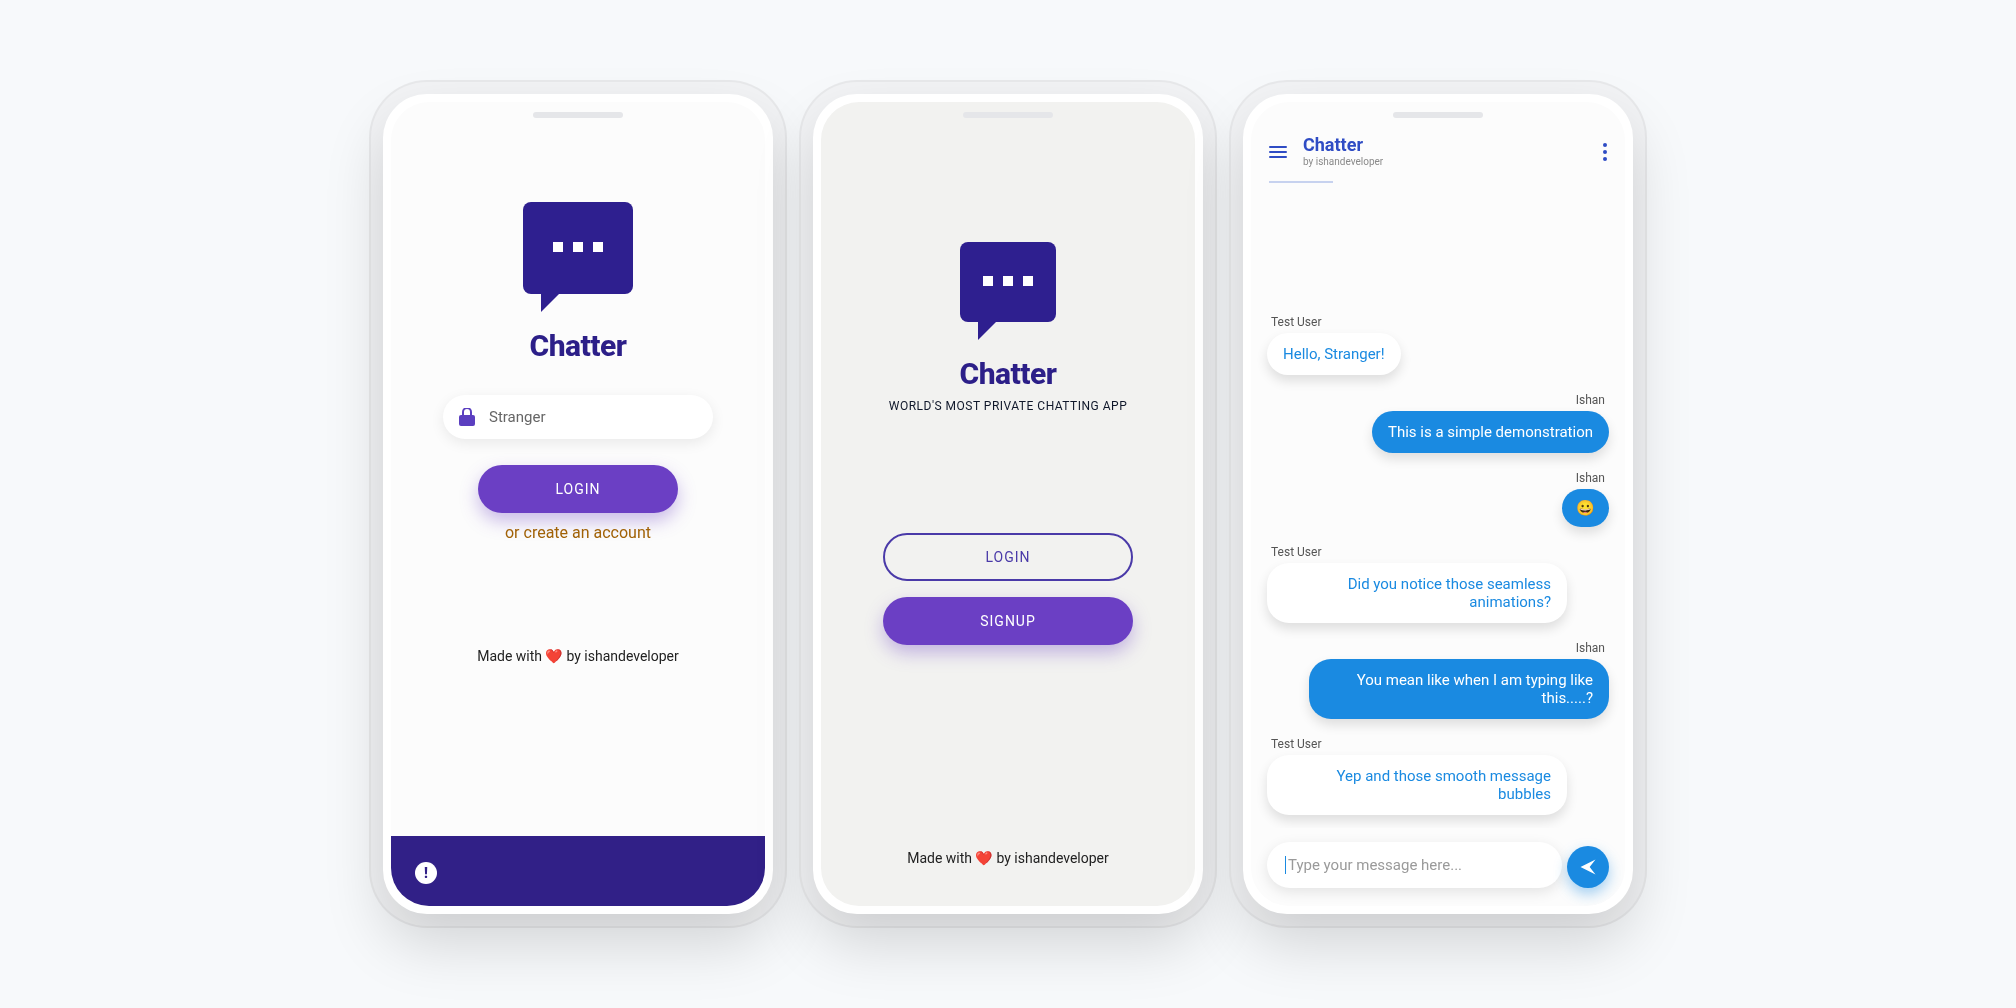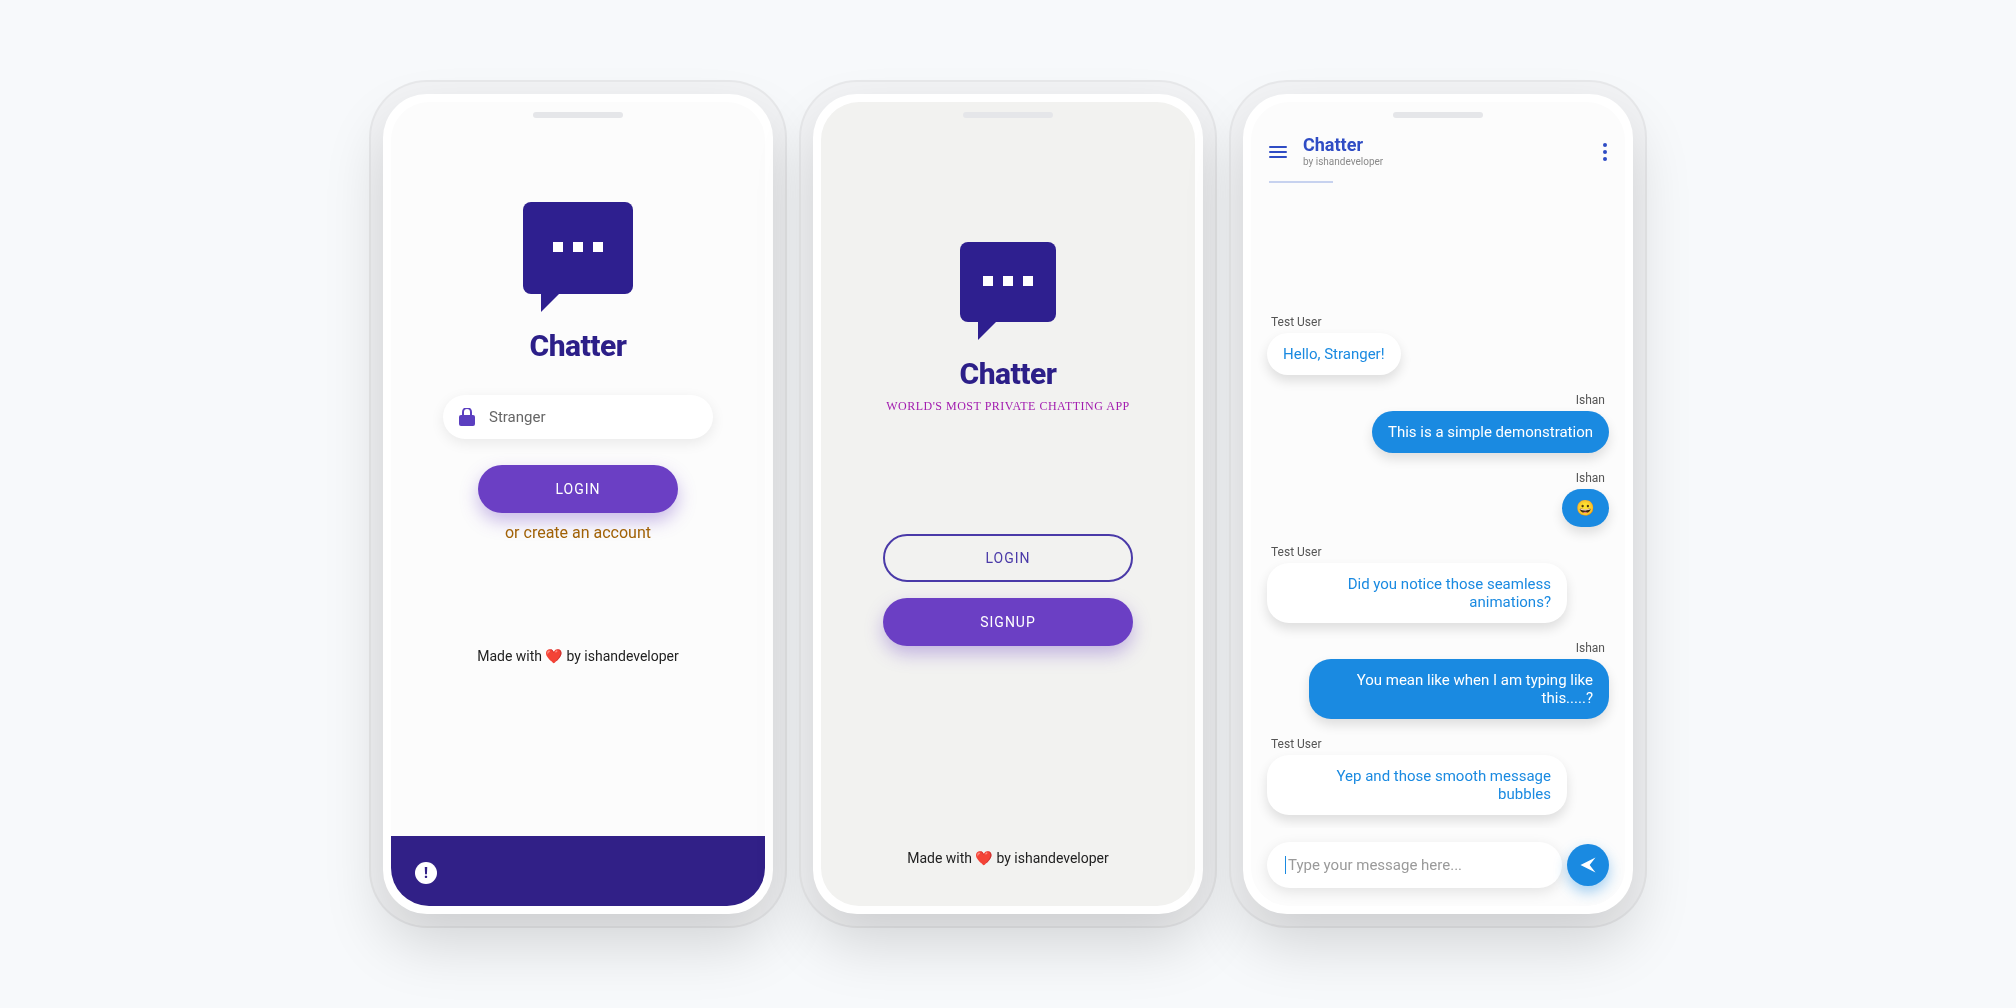--- a/index.html
+++ b/index.html
@@ -22,42 +22,42 @@
 .input-row{width:270px;height:44px;background:#fff;border-radius:22px;box-shadow:0 4px 14px rgba(0,0,0,.08);display:flex;align-items:center;padding:0 16px;gap:14px;margin-top:14px;}
 .input-row svg{flex:0 0 auto;}
 .input-row span{color:#666;font-size:15px;}
 .link{font-size:16px;color:#a16207;margin-top:10px;text-align:center;}
 .banner{position:absolute;bottom:0;left:0;right:0;background:#312087;color:#fff;padding:22px 24px;display:flex;gap:16px;align-items:flex-start;}
 .banner-ico{width:22px;height:22px;border-radius:50%;background:#fff;color:#312087;display:flex;align-items:center;justify-content:center;font-weight:900;font-size:14px;margin-top:4px;}
 .banner h4{font-size:18px;font-weight:600;margin-bottom:6px;}
 .banner p{font-size:14px;opacity:.95;}
 
 .s2{background:#f2f2f0;align-items:center;padding-top:140px;}
-.tagline{font-size:12px;color:#a21caf;letter-spacing:.5px;margin-top:8px;font-family:Liberation Serif, serif;}
+.tagline{font-size:12px;color:#0f172a;letter-spacing:.5px;margin-top:8px;}
 
 .s3{background:#fcfcfc;}
 .appbar{display:flex;align-items:center;padding:34px 18px 10px;gap:16px;}
 .hamb{display:flex;flex-direction:column;gap:3px;cursor:pointer;}
 .hamb span{width:18px;height:2px;background:#2f4cc4;border-radius:2px;}
 .app-title{color:#2f4cc4;font-weight:700;font-size:18px;line-height:1;}
 .app-sub{color:#8a8a8a;font-size:10px;margin-top:2px;}
 .dots3{margin-left:auto;display:flex;flex-direction:column;gap:3px;cursor:pointer;}
 .dots3 span{width:4px;height:4px;background:#2f4cc4;border-radius:50%;}
 .tabline{height:2px;width:64px;background:#c7d2ef;margin-left:18px;margin-top:4px;}
 .chat{flex:1;overflow:hidden;padding:14px 16px 0;}
 .msg{margin-top:18px;}
 .sender{font-size:12px;color:#555;margin-bottom:4px;}
 .left .sender{text-align:left;margin-left:4px;}
 .right{display:flex;flex-direction:column;align-items:flex-end;}
 .right .sender{text-align:right;margin-right:4px;}
 .bubble{display:inline-block;padding:12px 16px;border-radius:22px;font-size:15px;box-shadow:0 6px 12px rgba(0,0,0,.12);max-width:300px;text-align:right;}
 .bubble-in{background:#fff;color:#1a8ae1;}
 .bubble-out{background:#1a8ae1;color:#ffffff;}
 .bubble-emoji{background:#1a8ae1;padding:10px 14px;border-radius:20px;}
-.composer{display:flex;align-items:center;gap:5px;padding:14px 16px 18px;}
+.composer{display:flex;align-items:flex-end;gap:5px;padding:14px 16px 18px;}
 .compose-input{flex:1;height:46px;border-radius:24px;background:#fff;box-shadow:0 4px 14px rgba(0,0,0,.1);display:flex;align-items:center;padding:0 18px;color:#9a9a9a;font-size:15px;}
 .caret{display:inline-block;width:1px;height:18px;background:#1a8ae1;margin-right:2px;}
 .send{width:42px;height:42px;border-radius:50%;background:#1a8ae1;display:flex;align-items:center;justify-content:center;box-shadow:0 6px 14px rgba(26,138,225,.4);cursor:pointer;}
 </style>
 </head>
 <body>
 
 <div class="phone">
   <div class="notch"></div>
   <div class="screen s1">

